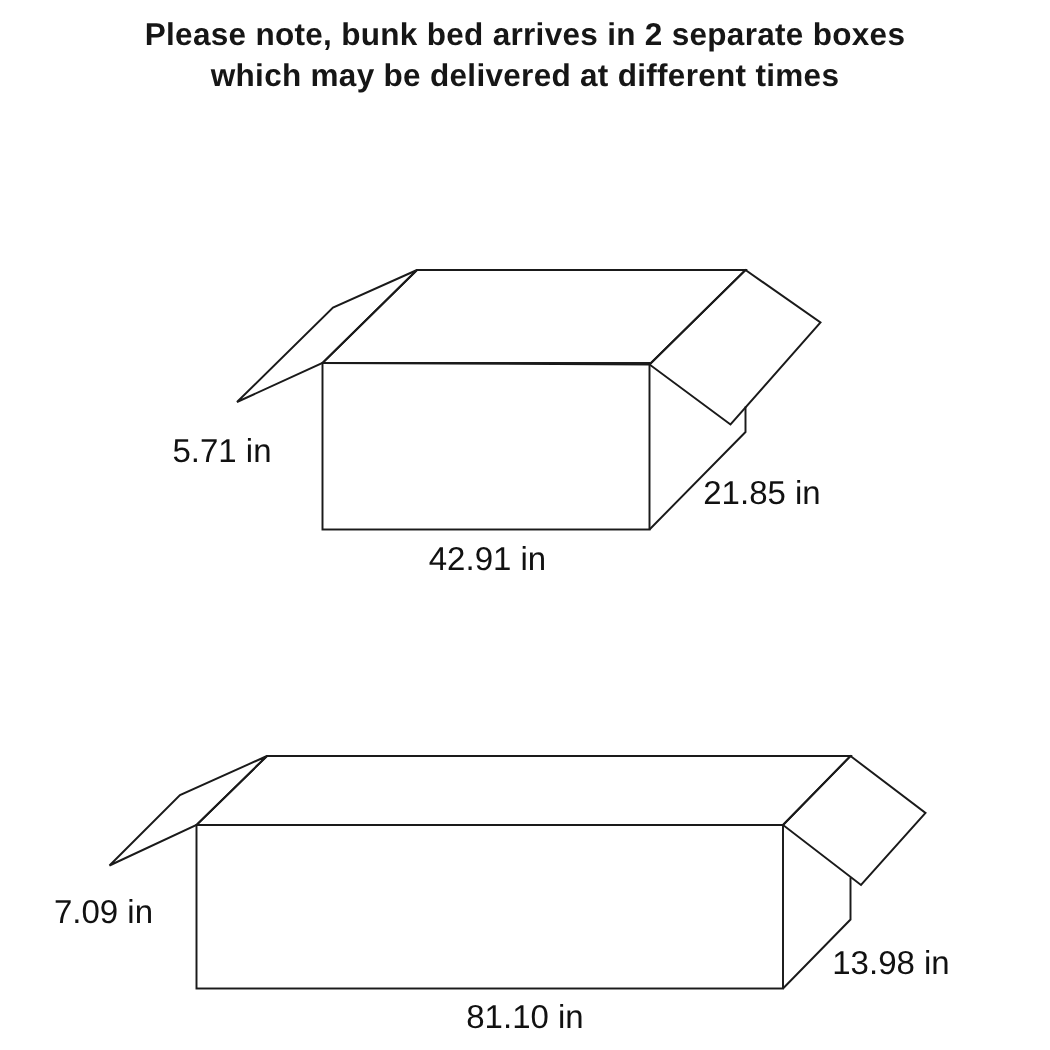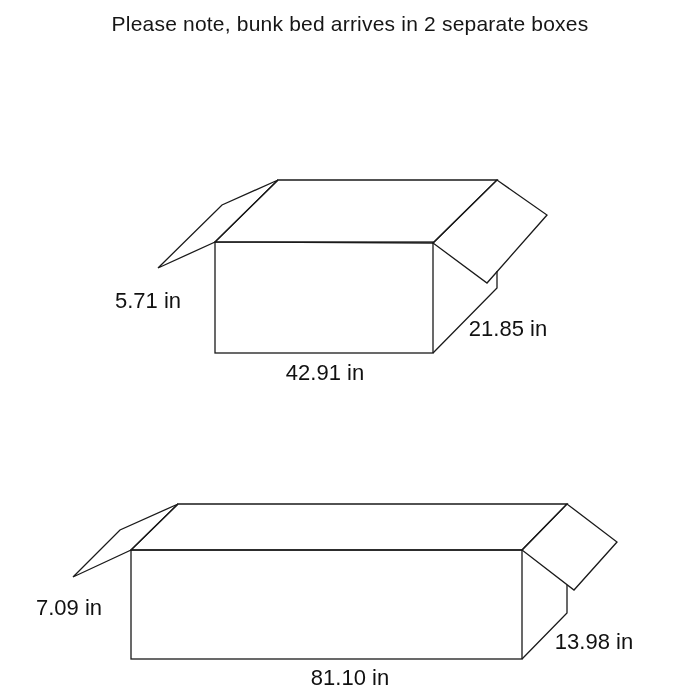--- a/index.html
+++ b/index.html
@@ -16,21 +16,21 @@
     font-family: "Liberation Sans", sans-serif;
   }
   .note {
     position: absolute;
     top: 10px;
     left: 0;
     width: 700px;
     text-align: center;
     color: #161616;
     font-size: 21px;
-    font-weight: 400;
+    font-weight: 700;
     line-height: 27px;
     letter-spacing: 0.2px;
   }
   .diagram {
     position: absolute;
     top: 0;
     left: 0;
   }
   .boxline {
     fill: none;
@@ -45,20 +45,21 @@
     font-weight: 400;
   }
 </style>
 </head>
 <body>
 
 <div class="canvas">
 
   <div class="note">
     <div>Please note, bunk bed arrives in 2 separate boxes</div>
+    <div>which may be delivered at different times</div>
   </div>
 
   <svg class="diagram" width="700" height="700" viewBox="0 0 700 700" xmlns="http://www.w3.org/2000/svg">
 
     <g>
 
       <rect class="boxline" x="215" y="242" width="218" height="111"></rect>
 
       <polygon class="boxline" points="215,242 278,180 497,180 433,243"></polygon>
 

